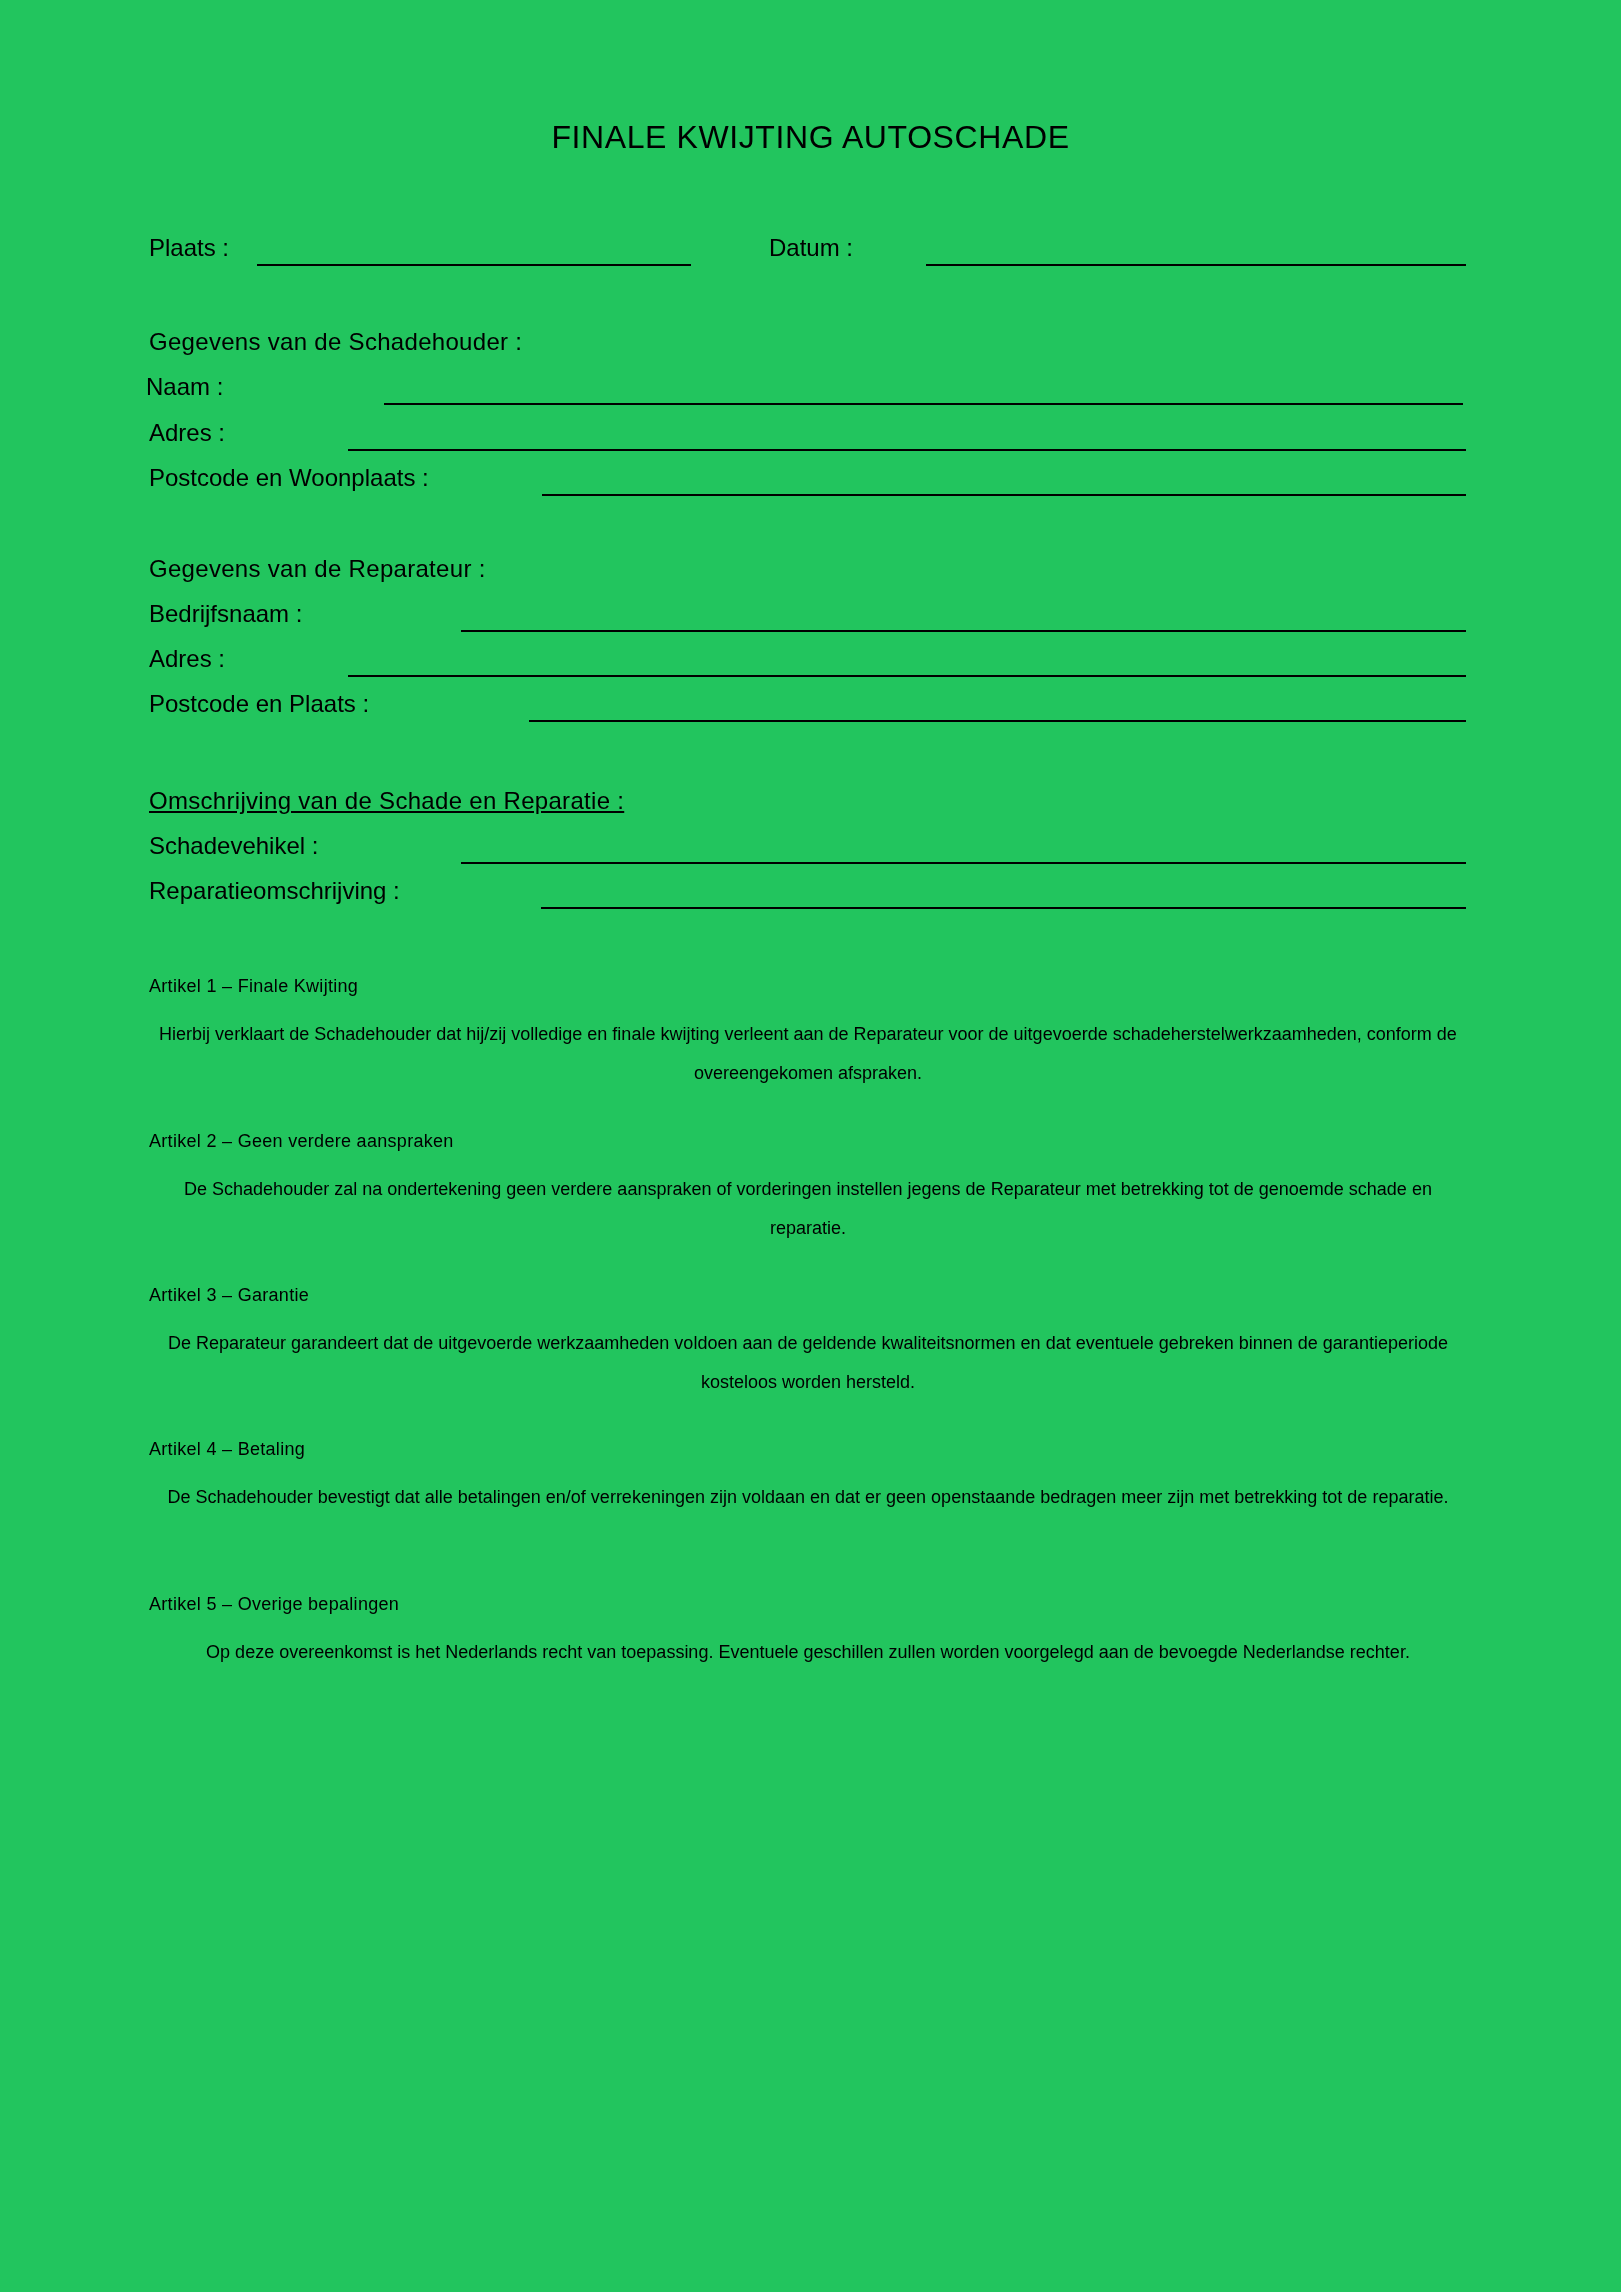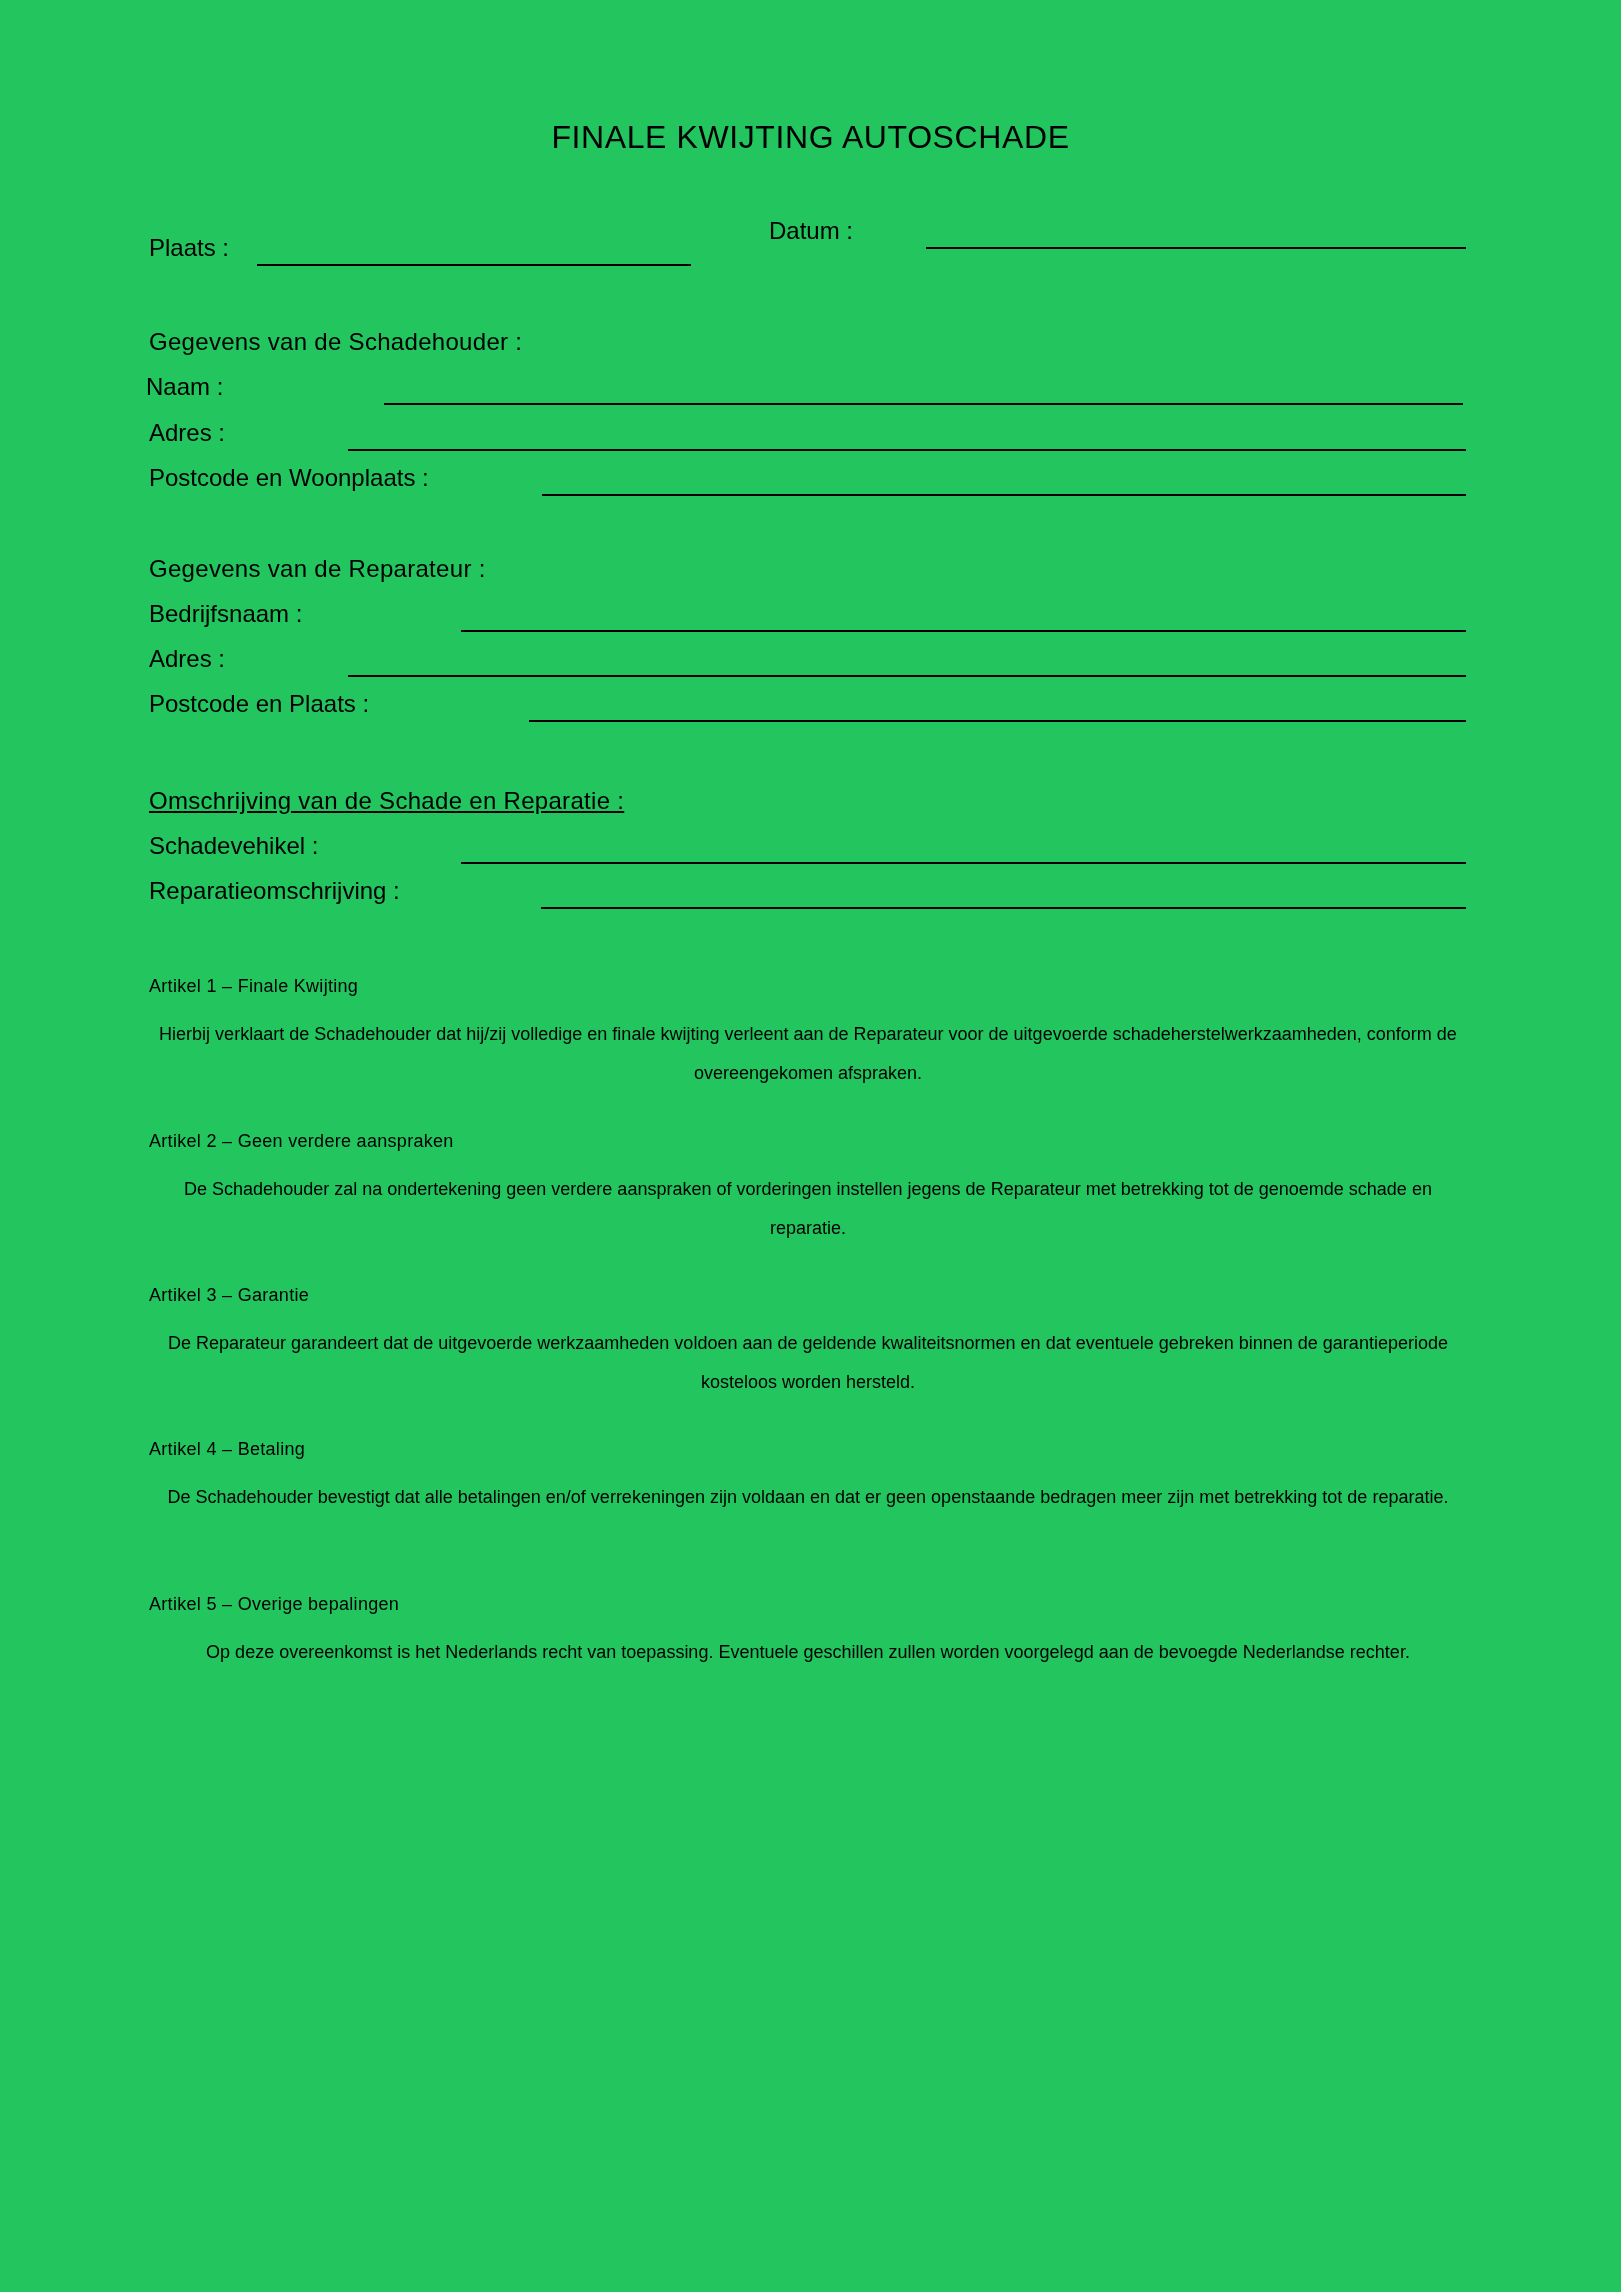--- a/index.html
+++ b/index.html
@@ -90,21 +90,21 @@
 
 <div class="page">
 
   <div class="doc-title">FINALE KWIJTING AUTOSCHADE</div>
 
   <div class="field-row" style="left:149px; top:233px; width:542px;">
     <span class="field-label">Plaats :</span>
     <span class="field-rule" style="left:108px; right:0;"></span>
   </div>
 
-  <div class="field-row" style="left:769px; top:216px; width:697px;">
+  <div class="field-row" style="left:769px; top:233px; width:697px;">
     <span class="field-label">Datum :</span>
     <span class="field-rule" style="left:157px; right:0;"></span>
   </div>
 
   <div class="section-heading" style="left:149px; top:327px;">Gegevens van de Schadehouder :</div>
 
   <div class="field-row" style="left:146px; top:372px; width:1317px;">
     <span class="field-label">Naam :</span>
     <span class="field-rule" style="left:238px; right:0;"></span>
   </div>

